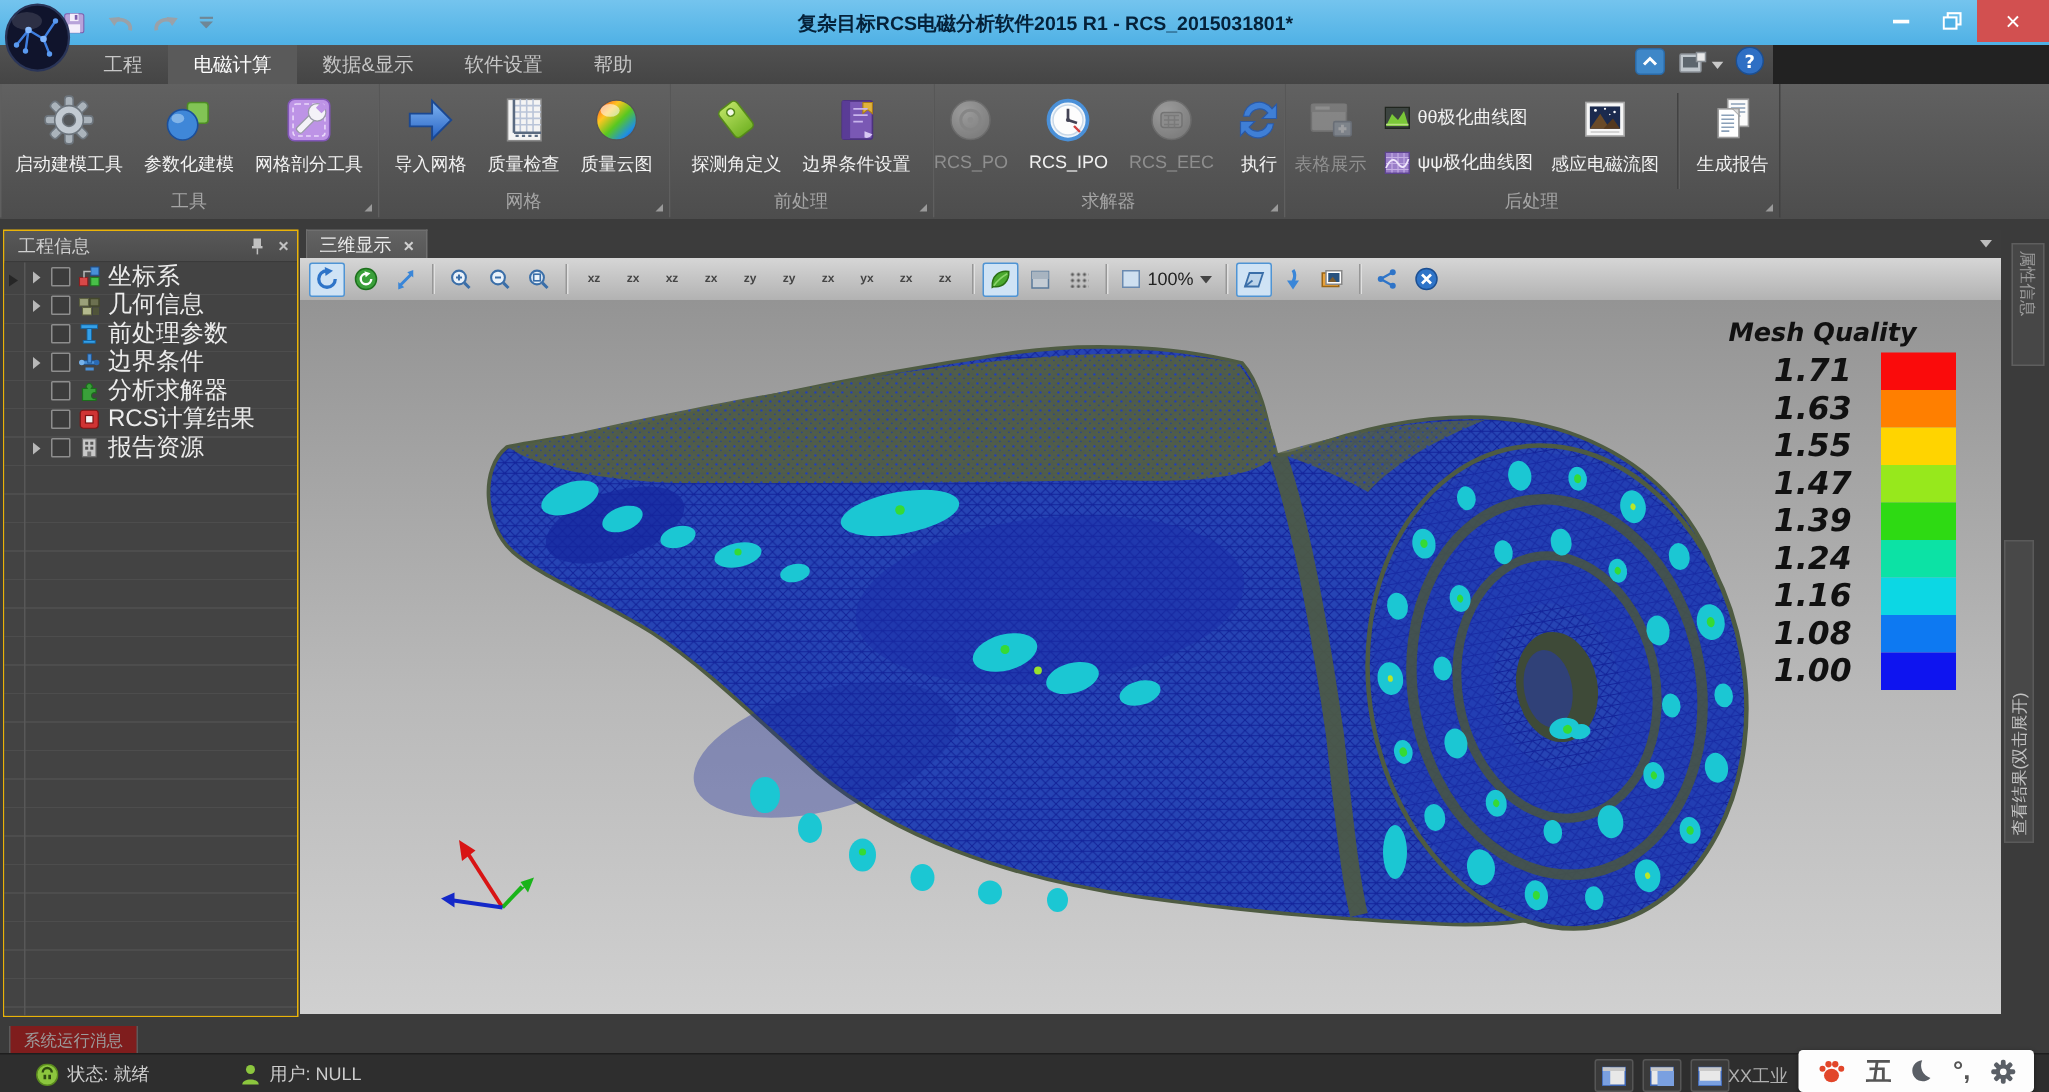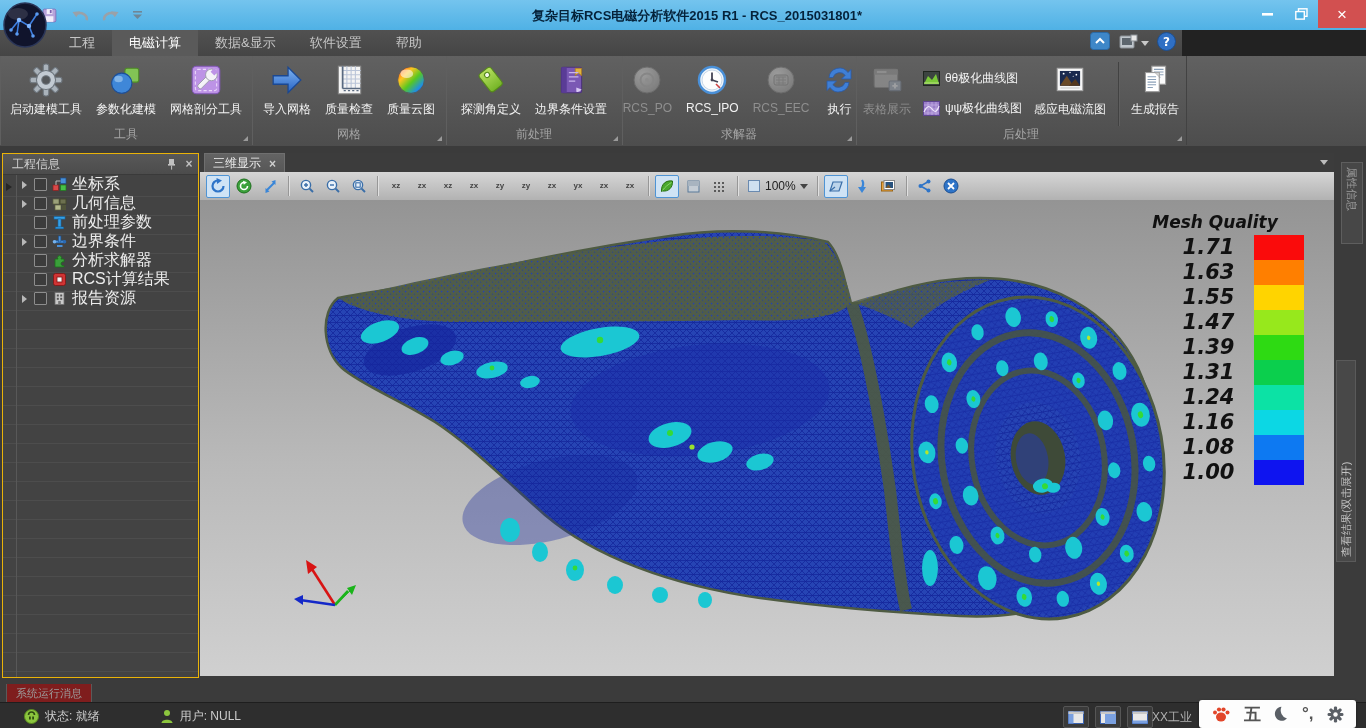--- a/index.html
+++ b/index.html
@@ -883,24 +883,20 @@
             </div>
           <div class="lg-row">
               <span class="lg-val">1.47</span>
               <span class="lg-sw" style="background: rgb(151, 232, 28);"></span>
             </div>
           <div class="lg-row">
               <span class="lg-val">1.39</span>
               <span class="lg-sw" style="background: rgb(46, 218, 19);"></span>
             </div>
           <div class="lg-row">
-              <span class="lg-val">1.31</span>
-              <span class="lg-sw" style="background: rgb(11, 207, 77);"></span>
-            </div>
-          <div class="lg-row">
               <span class="lg-val">1.24</span>
               <span class="lg-sw" style="background: rgb(12, 226, 165);"></span>
             </div>
           <div class="lg-row">
               <span class="lg-val">1.16</span>
               <span class="lg-sw" style="background: rgb(12, 215, 228);"></span>
             </div>
           <div class="lg-row">
               <span class="lg-val">1.08</span>
               <span class="lg-sw" style="background: rgb(13, 121, 242);"></span>

